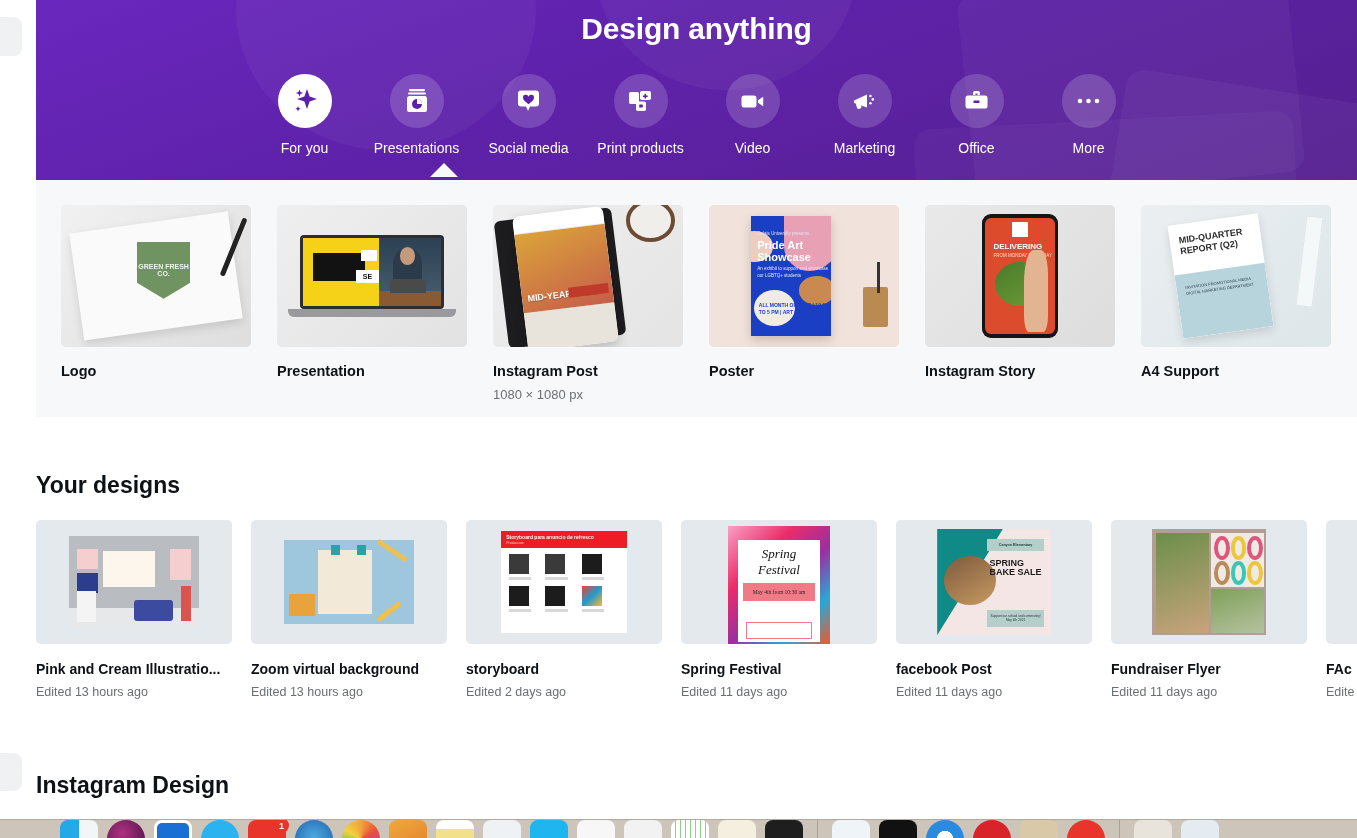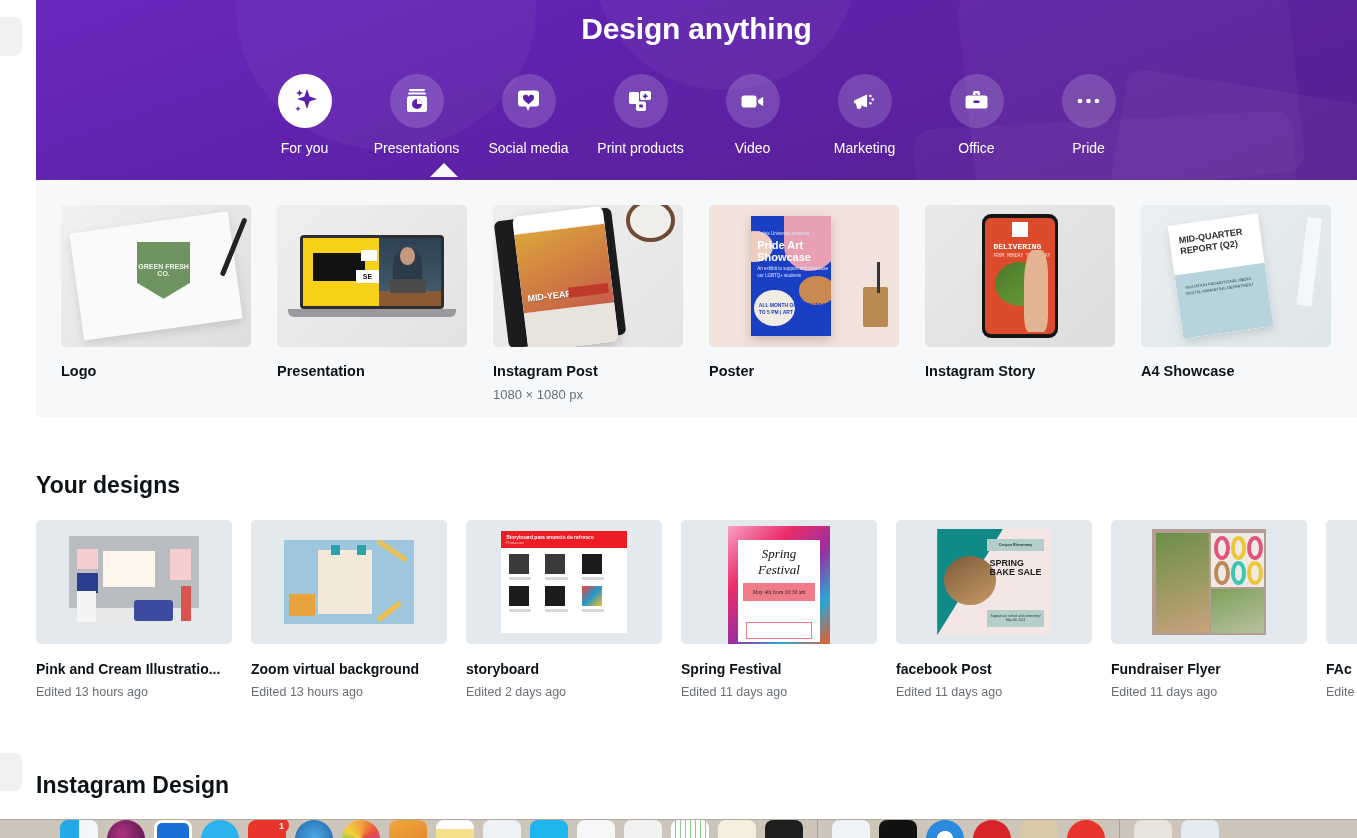--- a/index.html
+++ b/index.html
@@ -129,21 +129,21 @@
   .pst .t1 { position:absolute; left:8%; top:20%; color:#fff; font-size:11px; font-weight:bold; line-height:1.05; }
   .pst .t0 { position:absolute; left:8%; top:12%; color:#dfe3f7; font-size:4.5px; }
   .pst .t2 { position:absolute; left:8%; top:42%; color:#e3e7fa; font-size:4.5px; line-height:1.4; }
   .pst .t3 { position:absolute; left:10%; bottom:16%; color:#1b3fc4; font-size:5px; font-weight:bold; line-height:1.5; }
   .cup { position:absolute; right:6%; bottom:14%; width:13%; height:28%; background:#b98a52; border-radius:2px; }
   .pencil { position:absolute; right:10%; bottom:38%; width:3px; height:22%; background:#333; }
 
   
   .art-igstory { position:absolute; inset:0; background:linear-gradient(135deg,#e9e9e9,#dddddd); }
   .st-phone { position:absolute; left:30%; top:6%; width:40%; height:88%; background:#151515; border-radius:9px; padding:4px 3px; }
-  .st-screen { width:100%; height:100%; background:#dd4b2d; border-radius:6px; position:relative; overflow:hidden;font-family:Liberation Mono, monospace; }
+  .st-screen { width:100%; height:100%; background:#dd4b2d; border-radius:6px; position:relative; overflow:hidden; }
   .st-logo { position:absolute; left:38%; top:4%; width:24%; height:13%; background:#fff; }
   .st-t { position:absolute; left:12%; top:21%; color:#fff; font-size:8px; font-weight:bold; }
   .st-t2 { position:absolute; left:12%; top:30%; color:#ffd9cf; font-size:4.5px; }
   .st-bowl { position:absolute; left:14%; top:38%; width:72%; height:38%; border-radius:50%; background:linear-gradient(145deg,#4a7a2a,#6d9c38); }
   .st-hand { position:absolute; left:56%; top:28%; width:34%; height:70%; background:#e3b492; border-radius:40% 30% 20% 20%; }
 
   
   .art-a4 { position:absolute; inset:0; background:linear-gradient(135deg,#ebeff1,#dde6e9); }
   .a4-doc { position:absolute; left:18%; top:10%; width:48%; height:80%; background:#fff; transform:rotate(-8deg); box-shadow:0 4px 10px rgba(0,0,0,.12); overflow:hidden; }
   .a4-doc .bot { position:absolute; left:0; bottom:0; width:100%; height:56%; background:#b7d3db; }
@@ -348,21 +348,21 @@
       </div>
 
       <div class="cat">
         <div class="cat-circle">
           <svg width="27" height="10" viewBox="0 0 27 10" fill="currentColor">
             <circle cx="5" cy="5" r="2.3"></circle>
               <circle cx="13.5" cy="5" r="2.3"></circle>
               <circle cx="22" cy="5" r="2.3"></circle>
           </svg>
         </div>
-        <div class="cat-label">Pride</div>
+        <div class="cat-label">More</div>
       </div>
 
     </div>
   </div>
   <div class="active-arrow"></div>
 
   <div class="templates">
     <div class="tpl-row">
 
       <div class="tpl">
@@ -462,21 +462,21 @@
         <div class="tpl-thumb">
           <div class="art-a4">
             <div class="a4-doc">
               <div class="bot"></div>
               <div class="tt">MID-QUARTER REPORT (Q2)</div>
               <div class="ss">INVITATION PROMOTIONAL MEDIA DIGITAL MARKETING DEPARTMENT</div>
             </div>
             <div class="a4-ruler"></div>
           </div>
         </div>
-        <div class="tpl-name">A4 Showcase</div>
+        <div class="tpl-name">A4 Support</div>
       </div>
 
     </div>
   </div>
 
   <div class="sec-title designs">Your designs</div>
 
   <div class="designs-row">
 
     <div class="dcard">

